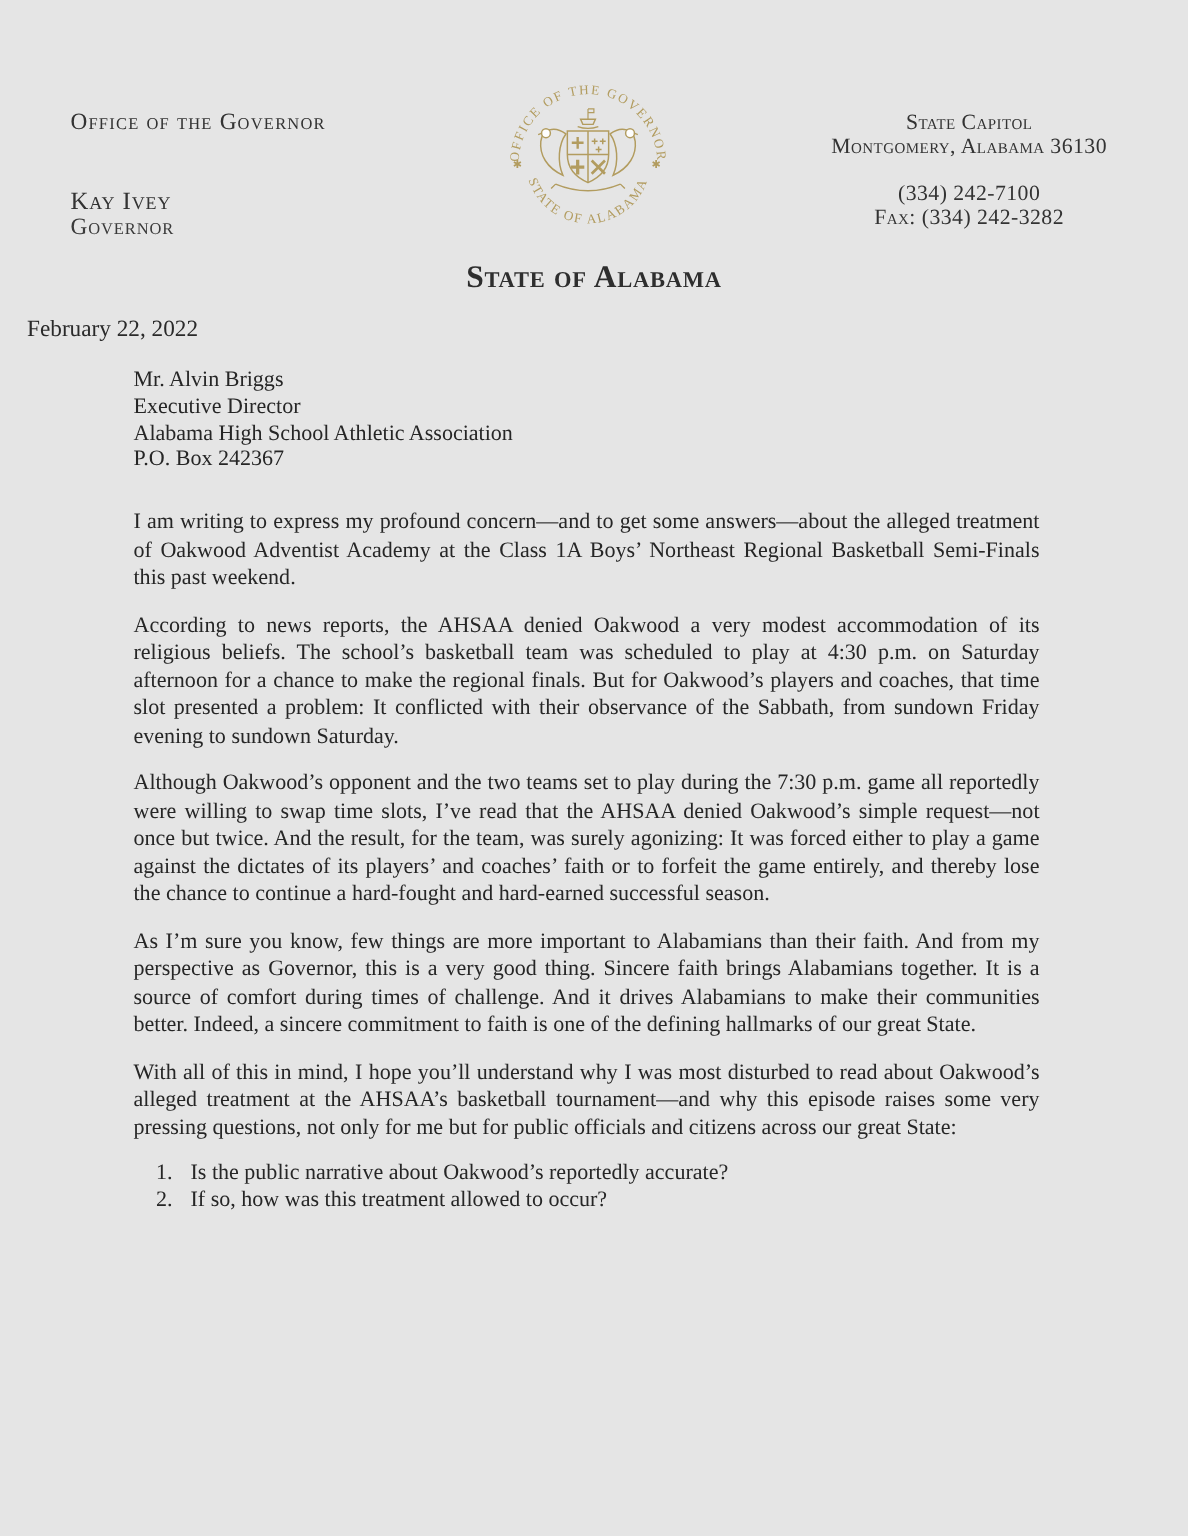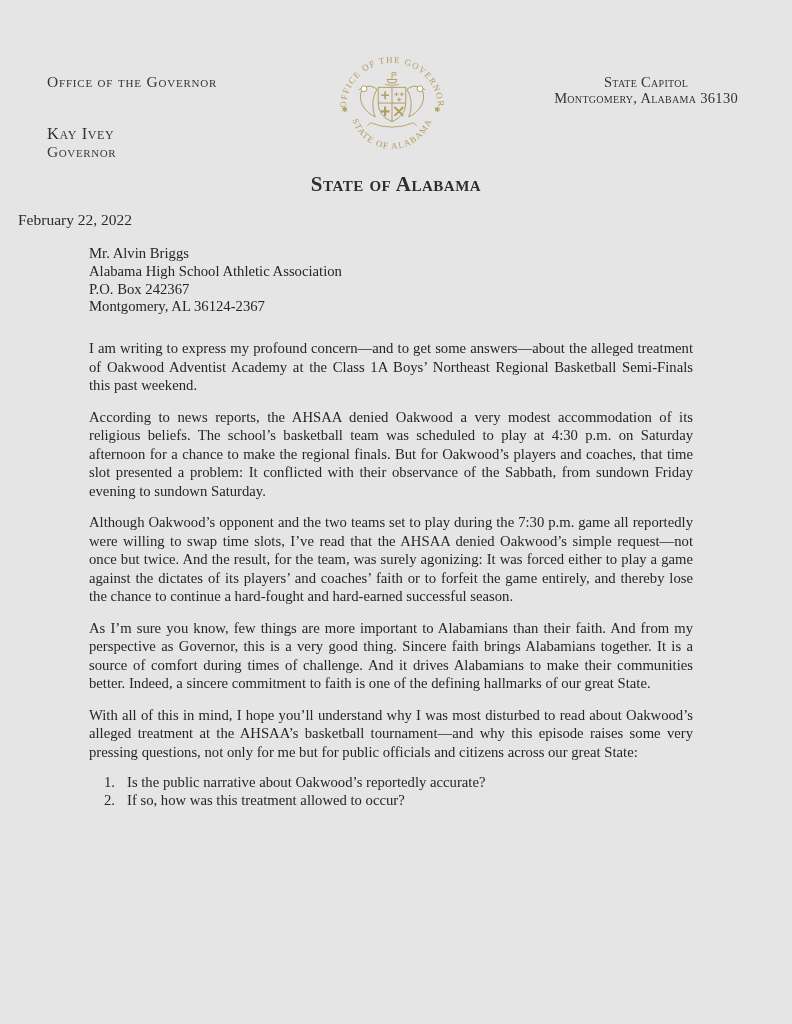--- a/index.html
+++ b/index.html
@@ -107,31 +107,35 @@
         <path d="M91.2,41.5 l2.6,1" stroke-width="0.9"></path>
 
         <path d="M38,76 q22,9 44,0 M38,76 l-3,3 M82,76 l3,3" stroke-width="0.9"></path>
       </g>
     </svg>
   </div>
 
   <div class="lh-right">
     <div>State Capitol</div>
     <div>Montgomery, Alabama 36130</div>
+    <div class="lh-phone-group">
+      <div>(334) 242-7100</div>
+      <div><span>Fax:</span> <span>(334) 242-3282</span></div>
+    </div>
   </div>
 
   <div class="state-title">State of Alabama</div>
   <div class="date">February 22, 2022</div>
 
   <div class="body">
     <div class="recipient">
       <div>Mr. Alvin Briggs</div>
+      <div>Executive Director</div>
       <div>Alabama High School Athletic Association</div>
       <div>P.O. Box 242367</div>
-      <div>Montgomery, AL 36124-2367</div>
     </div>
 
 
     <p class="first">I am writing to express my profound concern—and to get some answers—about the alleged treatment of Oakwood Adventist Academy at the Class 1A Boys’ Northeast Regional Basketball Semi-Finals this past weekend.</p>
     <p>According to news reports, the AHSAA denied Oakwood a very modest accommodation of its religious beliefs. The school’s basketball team was scheduled to play at 4:30 p.m. on Saturday afternoon for a chance to make the regional finals. But for Oakwood’s players and coaches, that time slot presented a problem: It conflicted with their observance of the Sabbath, from sundown Friday evening to sundown Saturday.</p>
     <p>Although Oakwood’s opponent and the two teams set to play during the 7:30 p.m. game all reportedly were willing to swap time slots, I’ve read that the AHSAA denied Oakwood’s simple request—not once but twice. And the result, for the team, was surely agonizing: It was forced either to play a game against the dictates of its players’ and coaches’ faith or to forfeit the game entirely, and thereby lose the chance to continue a hard-fought and hard-earned successful season.</p>
     <p>As I’m sure you know, few things are more important to Alabamians than their faith. And from my perspective as Governor, this is a very good thing. Sincere faith brings Alabamians together. It is a source of comfort during times of challenge. And it drives Alabamians to make their communities better. Indeed, a sincere commitment to faith is one of the defining hallmarks of our great State.</p>
     <p>With all of this in mind, I hope you’ll understand why I was most disturbed to read about Oakwood’s alleged treatment at the AHSAA’s basketball tournament—and why this episode raises some very pressing questions, not only for me but for public officials and citizens across our great State:</p>
 
     <ol class="questions">

